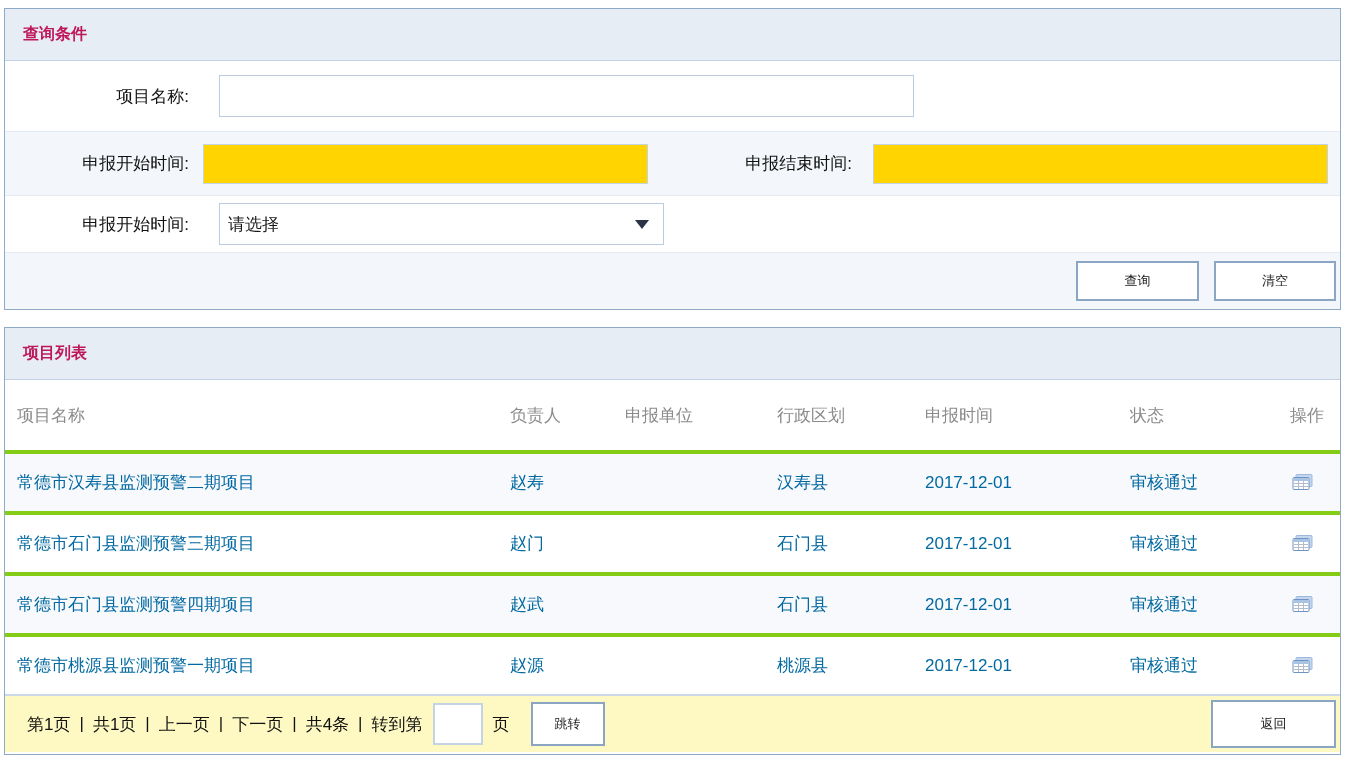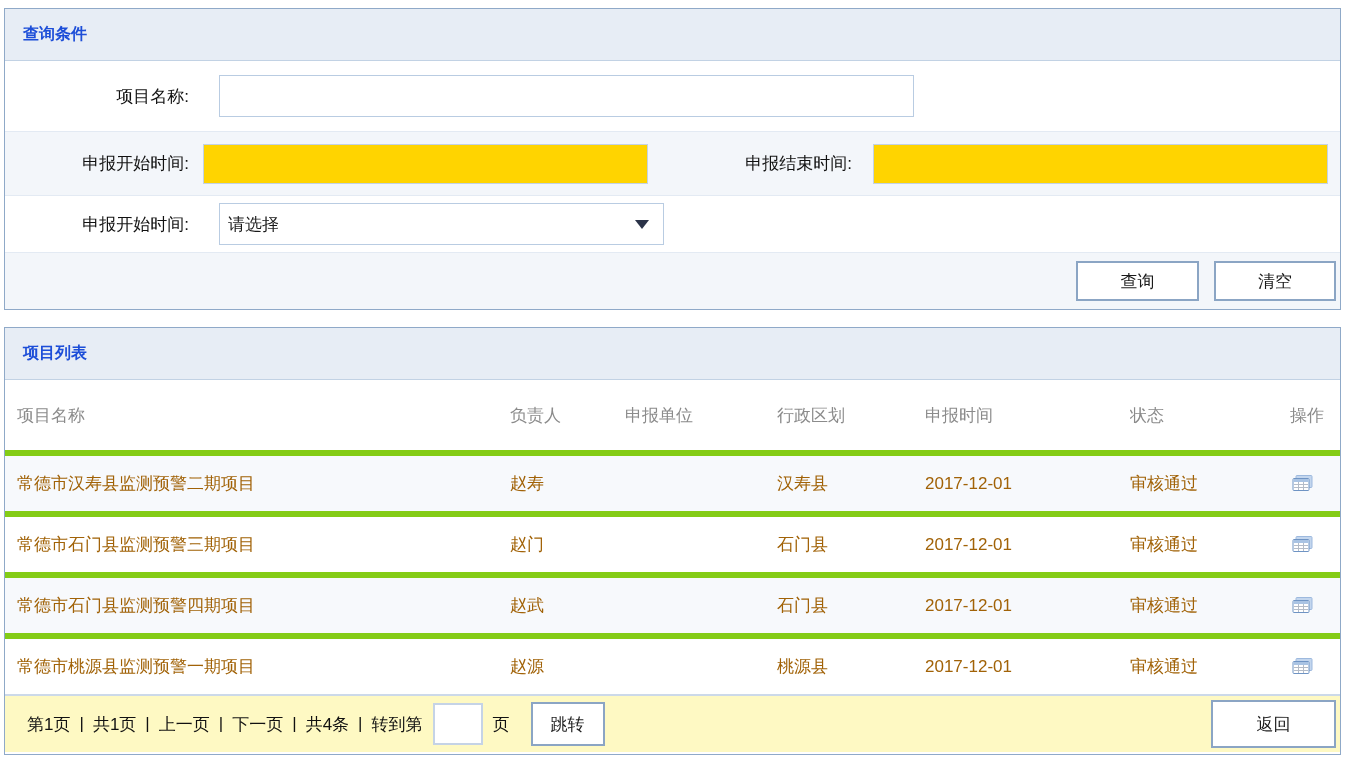--- a/index.html
+++ b/index.html
@@ -22,21 +22,21 @@
   .query-panel{top:8px;height:302px;}
   .list-panel{top:327px;height:428px;}
   .panel-title-bar{
     height:51px;
     background:#e7edf5;
     border-bottom:1px solid #c2d2e4;
     display:flex;align-items:center;
     padding-left:18px;
   }
   .panel-title{
-    font-size:16px;font-weight:bold;color:#1d4ed8;
+    font-size:16px;font-weight:bold;color:#be185d;
   }
   
   .form-row{display:flex;align-items:center;box-sizing:border-box;}
   .row-white{background:#ffffff;gap:16px;}
   .row-alt{background:#f3f6fa;}
   .fr1{height:70px;}
   .fr2{height:65px;border-top:1px solid #e3eaf3;border-bottom:1px solid #e3eaf3;}
   .fr3{height:56px;}
   .fr4{height:57px;border-top:1px solid #e3eaf3;justify-content:flex-end;padding-right:4px;}
   .form-label{
@@ -66,21 +66,21 @@
   }
   .select-arrow{
     width:0;height:0;
     border-left:7px solid transparent;
     border-right:7px solid transparent;
     border-top:9px solid #2b3348;
   }
   .btn{
     height:40px;background:#ffffff;
     border:2px solid #8ba5c4;
-    font-size:17px;color:#1a1a1a;
+    font-size:13px;color:#1a1a1a;
     font-family:"Liberation Sans",sans-serif;
     display:flex;align-items:center;justify-content:center;
     box-sizing:border-box;cursor:pointer;
   }
   .btn-search{width:123px;margin-right:15px;}
   .btn-clear{width:122px;}
   
   .tbl-grid{
     display:grid;
     grid-template-columns:493px 115px 152px 148px 205px 160px 1fr;
@@ -88,22 +88,22 @@
     padding-left:12px;
     box-sizing:border-box;
   }
   .tbl-header{
     height:70px;background:#ffffff;
     font-family:Liberation Serif, serif;
     font-size:17px;color:#8b8b8b;
   }
   .tbl-row{
     height:61px;
-    border-top:6px solid #84cc16;
-    font-size:17px;color:#a16207;
+    border-top:4px solid #84cc16;
+    font-size:17px;color:#0369a1;
   }
   .tbl-row.odd{background:#f7f9fc;}
   .tbl-row.even{background:#ffffff;}
   .cell{overflow:hidden;white-space:nowrap;}
   .op-cell{display:flex;align-items:center;}
   .icon-btn{cursor:pointer;display:inline-flex;padding:2px;}
   
   .pagination{
     height:58px;background:#fef9c3;
     border-top:2px solid #ccd9e9;

